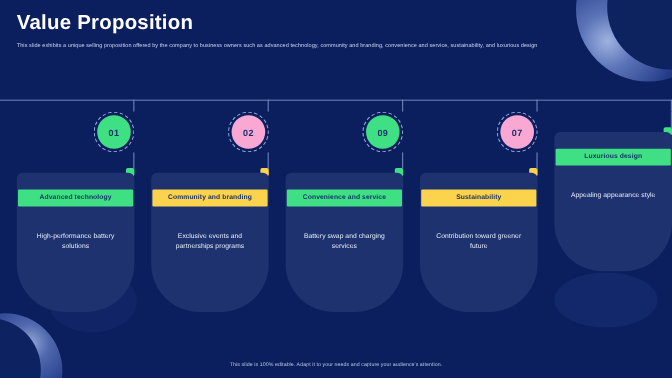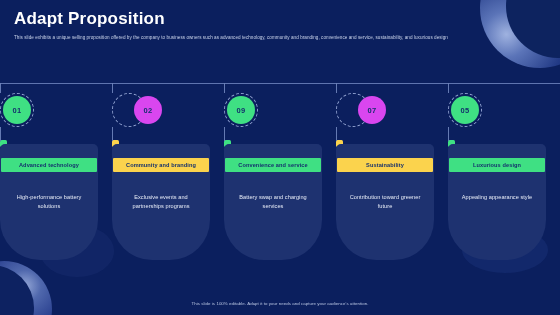--- a/index.html
+++ b/index.html
@@ -54,38 +54,38 @@
     background:#6f84bd;opacity:.85;z-index:2;
   }
 
   
   #columns{
     position:absolute;left:0;top:83px;width:560px;height:190px;
     display:flex;z-index:3;
   }
   .column{
     flex:1 1 0;position:relative;
-    display:flex;flex-direction:column;align-items:flex-start;
+    display:flex;flex-direction:column;align-items:flex-end;
   }
   .drop-line{
     width:1px;height:10px;background:#6f84bd;opacity:.9;
   }
   .badge-wrap{position:relative;width:34px;height:34px;}
   .badge-ring{
     position:absolute;inset:0;border-radius:50%;
     border:1px dashed #8fa0cf;
   }
   .badge{
     position:absolute;left:3px;top:3px;width:28px;height:28px;
     border-radius:50%;
     display:flex;align-items:center;justify-content:center;
     font-size:7.5px;font-weight:bold;color:#14306d;letter-spacing:.3px;
   }
   .badge.green{background:#3fe083;}
-  .badge.yellow{background:#d946ef;margin-left:19px;}
+  .badge.yellow{background:#f9a8d4;}
 
   .stem{width:1px;height:14px;background:#6f84bd;opacity:.9;}
   .connector{
     width:7px;height:7px;border-radius:1.5px;margin-top:-1px;
   }
   .connector.green{background:#3fe083;}
   .connector.yellow{background:#fbd34d;}
 
   
   .card{
@@ -117,21 +117,21 @@
 <body>
 
 <div class="deco" id="deco-tr-sphere"></div>
 <div class="deco" id="deco-tr-sphere-core"></div>
 <div class="deco" id="deco-bl-small"></div>
 <div class="deco" id="deco-br-small"></div>
 <div class="deco" id="deco-bl-big"></div>
 <div class="deco" id="deco-bl-big-core"></div>
 
 <div id="header">
-  <h1 id="page-title">Adapt Proposition</h1>
+  <h1 id="page-title">Value Proposition</h1>
   <p id="page-subtitle">This slide exhibits a unique selling proposition offered by the company to business owners such as advanced technology, community and branding, convenience and service, sustainability, and luxurious design</p>
 </div>
 
 <div id="timeline-rail"></div>
 
 <div id="columns">
 
   <div class="column">
     <div class="drop-line"></div>
     <div class="badge-wrap">
@@ -183,24 +183,20 @@
     <div class="stem"></div>
     <div class="connector yellow"></div>
     <div class="card">
       <div class="card-label yellow">Sustainability</div>
       <div class="card-text">Contribution toward greener future</div>
     </div>
   </div>
 
   <div class="column">
     <div class="drop-line"></div>
-    <div class="badge-wrap">
-      <div class="badge-ring"></div>
-      <div class="badge green">05</div>
-    </div>
     <div class="stem"></div>
     <div class="connector green"></div>
     <div class="card">
       <div class="card-label green">Luxurious design</div>
       <div class="card-text">Appealing appearance style</div>
     </div>
   </div>
 
 </div>
 

